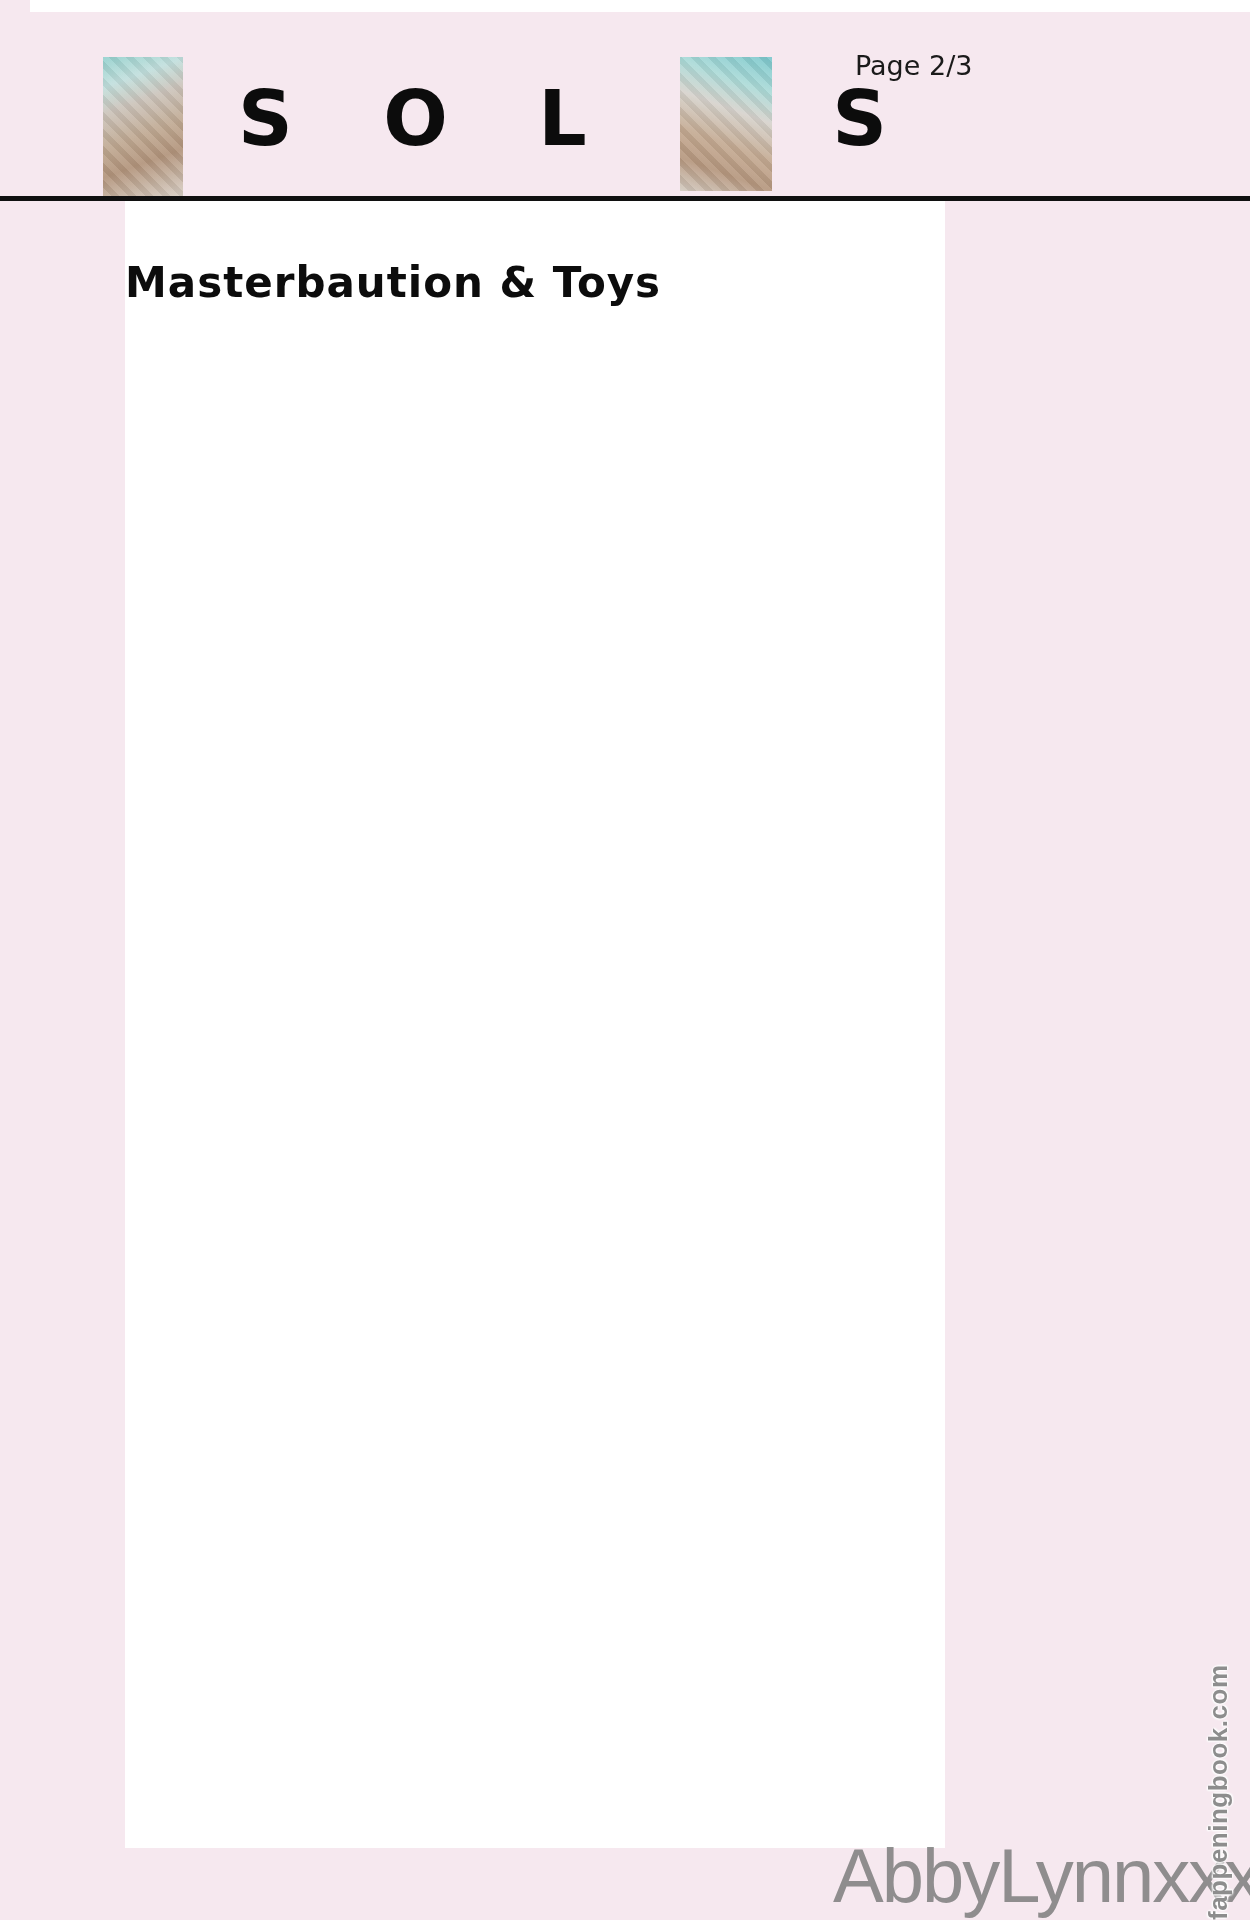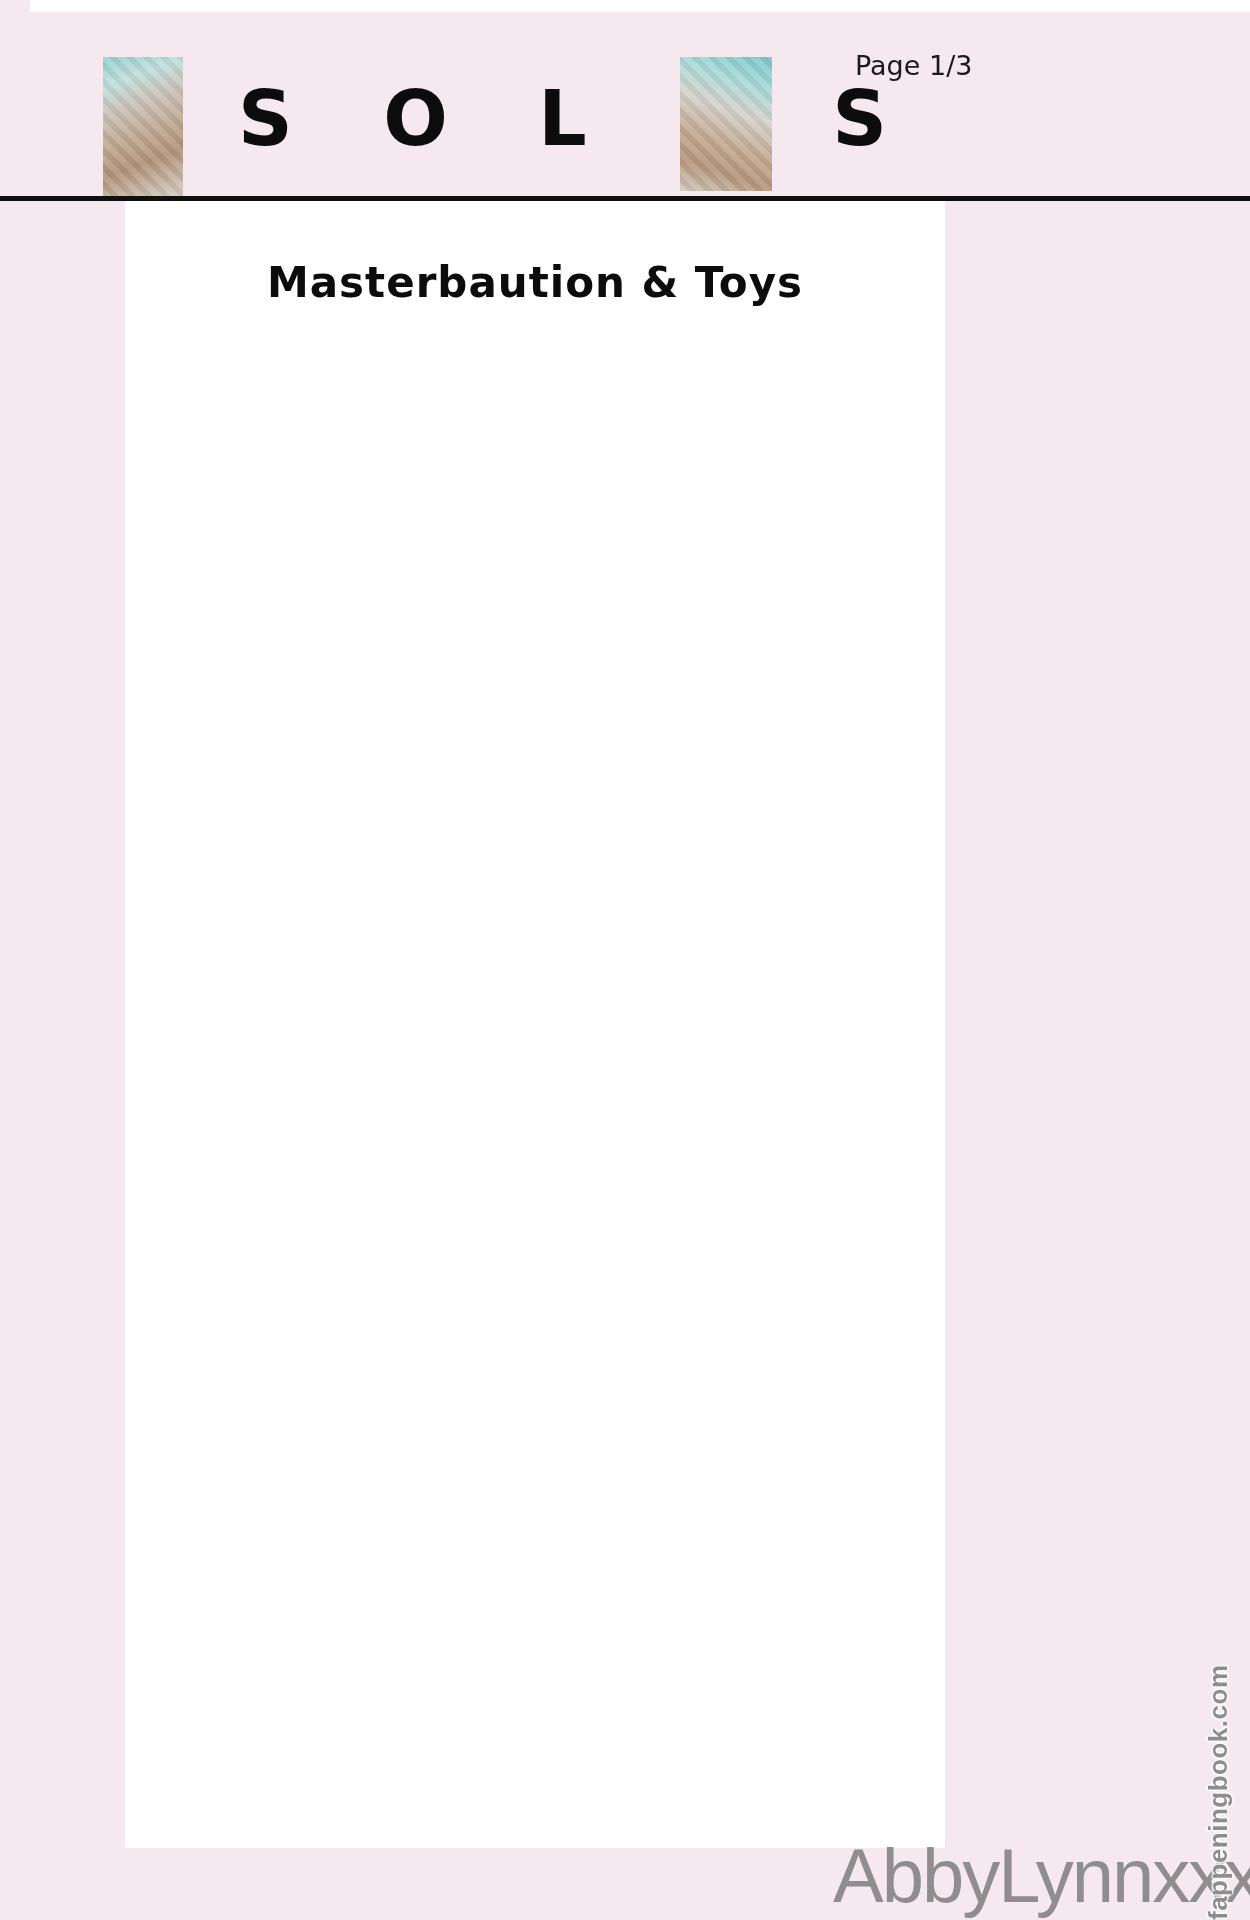--- a/index.html
+++ b/index.html
@@ -18,21 +18,21 @@
         background:linear-gradient(160deg,#8fd2cf 0%,#bfe0dd 18%,#cdc4ba 34%,#c2a98f 55%,#b59478 72%,#d9cfc4 100%);}
   .photo-right{left:680px;top:57px;width:92px;height:134px;
         background:linear-gradient(200deg,#74c9cf 0%,#a9dcd9 22%,#d7d3cc 40%,#c7ab90 62%,#b9977b 80%,#d5ccc1 100%);}
   .photo::after{content:"";position:absolute;inset:0;
         background:repeating-linear-gradient(45deg,rgba(255,255,255,.08) 0 6px,rgba(0,0,0,.05) 6px 12px);}
   .divider{position:absolute;left:0;top:196px;width:1250px;height:5px;background:#101010;}
 
   
   .main{position:absolute;left:0;top:201px;width:1250px;height:1719px;}
   .white-band{position:absolute;left:125px;top:0;width:820px;height:1647px;background:#ffffff;}
-  .section-title{position:relative;margin:0 0 0 125px;width:820px;text-align:center;
+  .section-title{position:relative;margin:0 0 0 125px;width:820px;text-align:left;
         font-family:"DejaVu Sans", sans-serif;font-weight:700;font-size:42px;line-height:60px;
         letter-spacing:1px;color:#0c0c0c;}
   .st1{padding-top:52px;}
   .st2{padding-top:26px;}
   .rows{position:relative;}
   .rows-1{margin-top:2px;}
   .rows-2{margin-top:15px;}
 
   
   .wm-name{position:absolute;left:833px;top:1832px;font-family:"Liberation Sans", sans-serif;
@@ -45,21 +45,21 @@
 </head>
 <body>
 
 <div class="page">
   <div class="top-strip"></div>
 
   <div class="header">
     <div class="photo photo-left"></div>
     <div class="brand-title">S O L O S</div>
     <div class="photo photo-right"></div>
-    <div class="page-label">Page 1/3</div>
+    <div class="page-label">Page 2/3</div>
   </div>
   <div class="divider"></div>
 
   <div class="main">
     <div class="white-band"></div>
     <h2 class="section-title st1">Masterbaution &amp; Toys</h2>
     <div class="rows rows-1"></div>
     <div class="rows rows-2"></div>
   </div>
 

